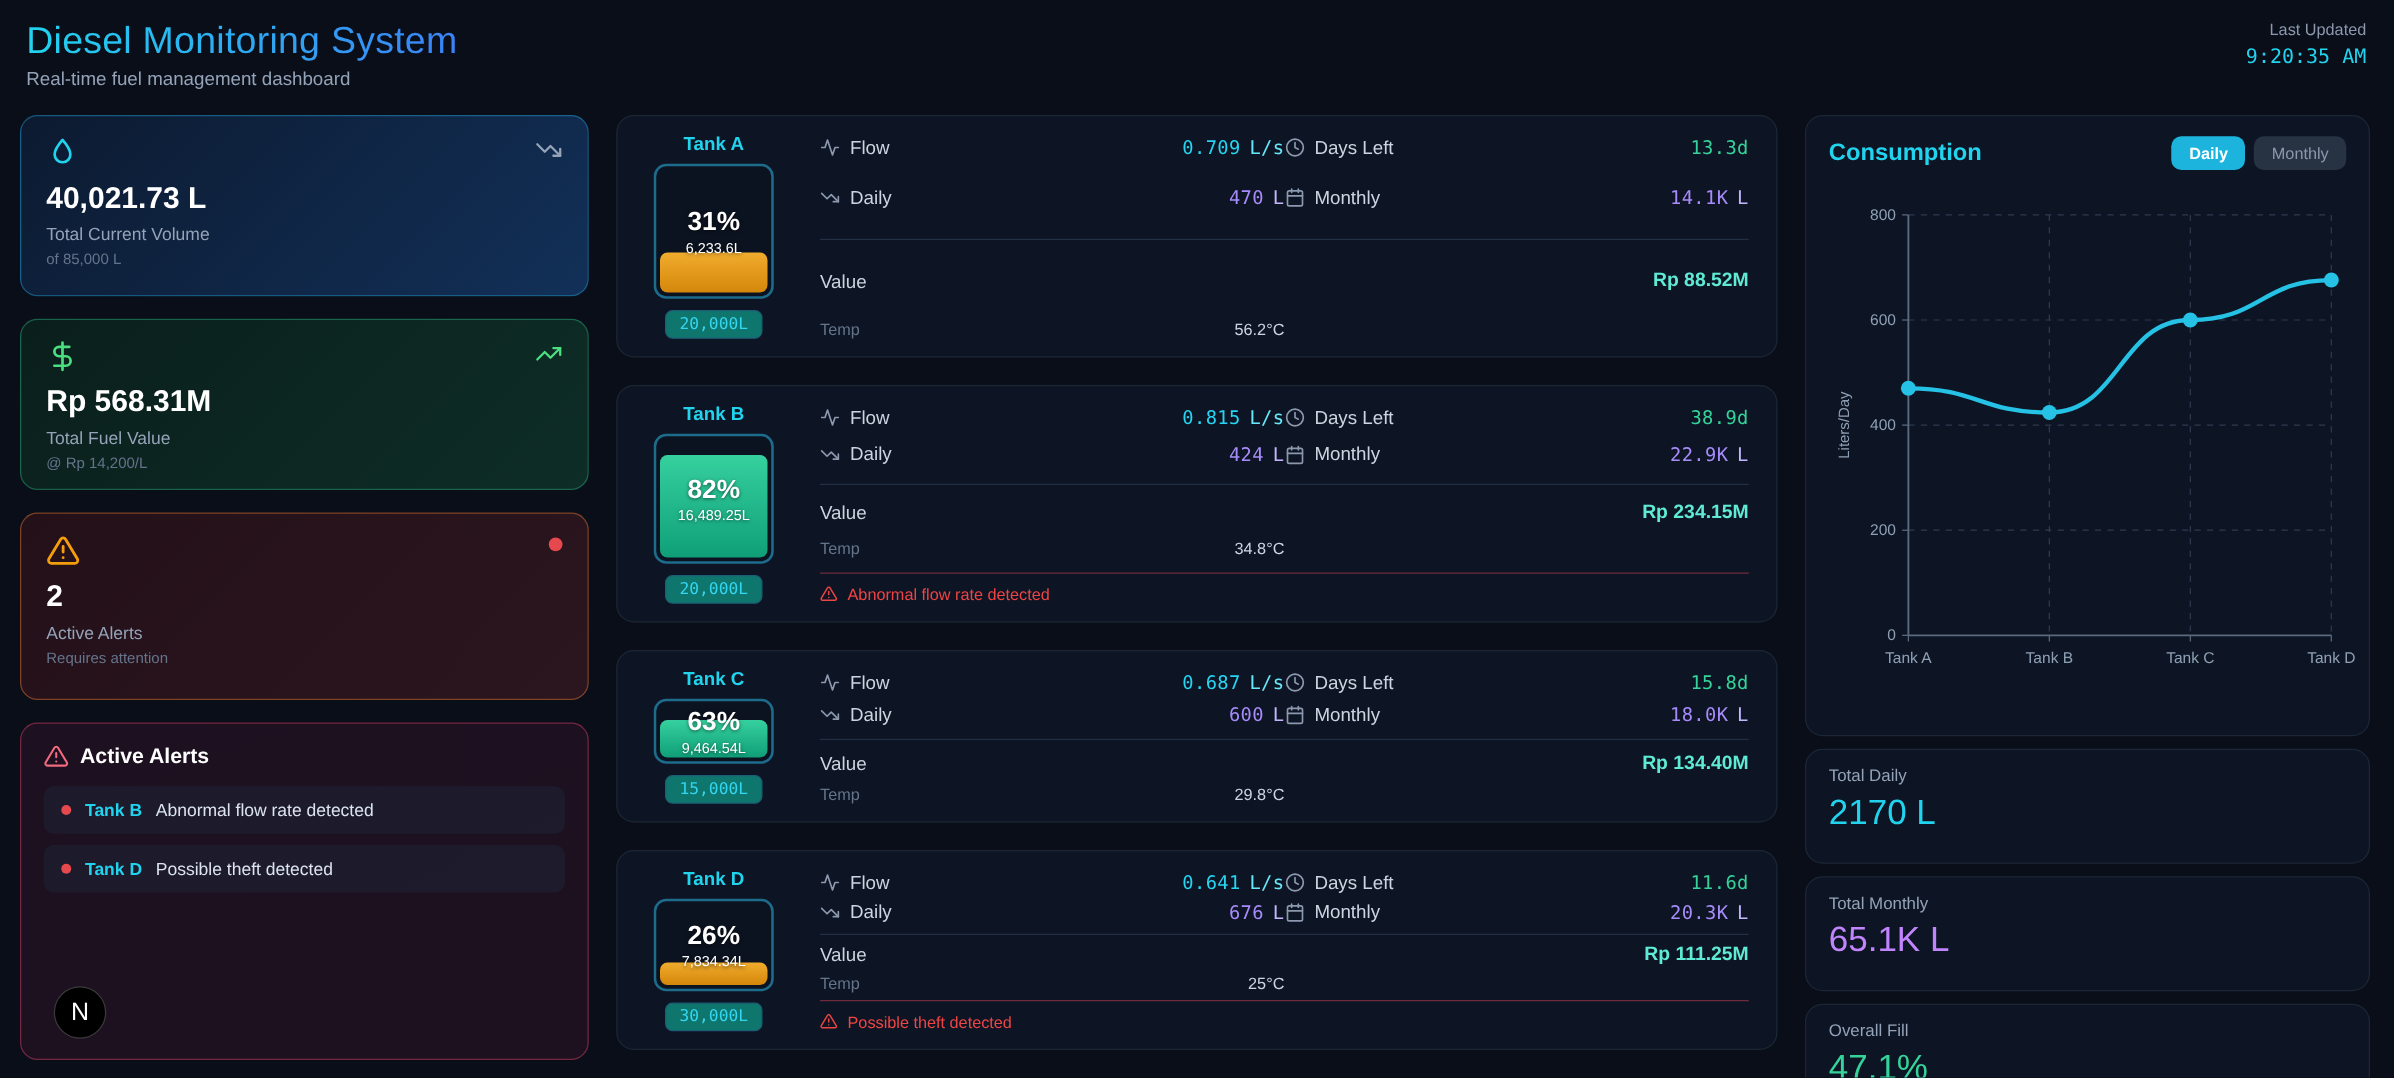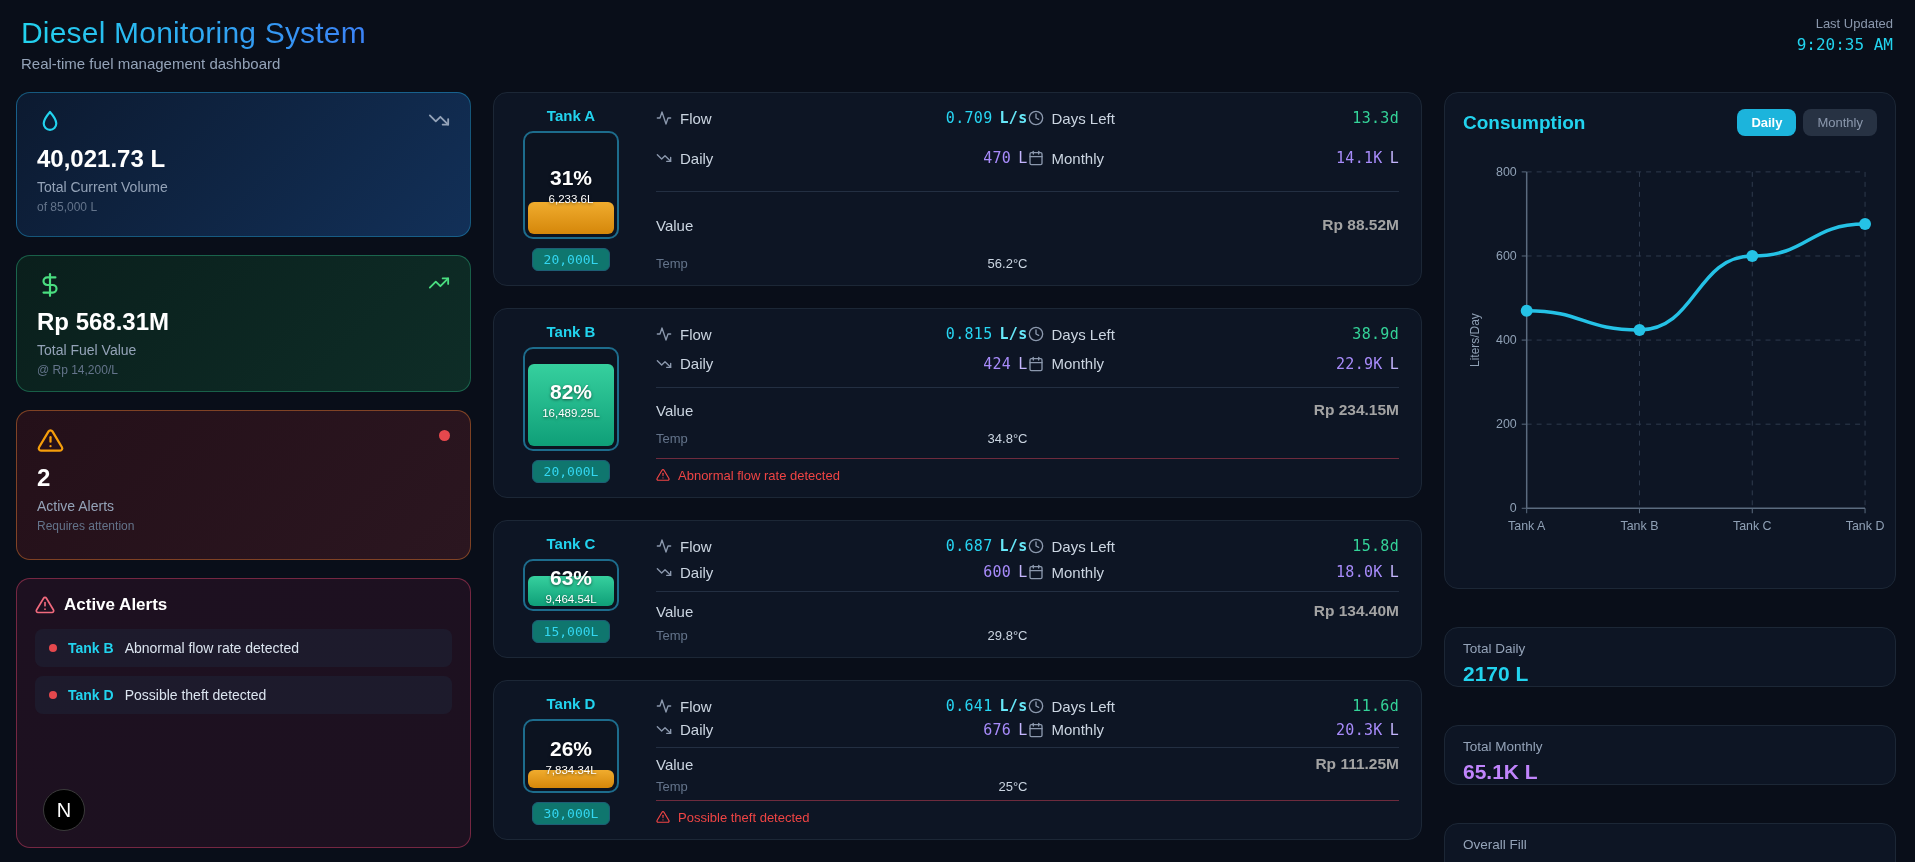--- a/index.html
+++ b/index.html
@@ -67,45 +67,45 @@
   .tank-pct { color:#fff; font-weight:bold; font-size:21px; text-shadow:0 1px 3px rgba(0,0,0,.55); }
   .tank-vol { color:#fff; font-size:11.5px; text-shadow:0 1px 3px rgba(0,0,0,.55); }
   .tank-cap { margin-top:9px; background:#0f766e; border:1px solid #1d5e74; color:#33d6f0; border-radius:6px; padding:3px 11px; font-size:13px; }
   .tank-right { flex:1; display:flex; flex-direction:column; justify-content:space-between; padding-top:2px; }
   .trow { display:flex; }
   .half { width:50%; display:flex; align-items:center; }
   .lab { display:flex; align-items:center; gap:8px; color:#cbd5e1; font-size:15px; }
   .lab svg { color:#8b98ad; }
   .val { margin-left:auto; font-size:15px; letter-spacing:.3px; }
   .val .u { margin-left:7px; }
-  .v-cyan { color:#27d5f2; } .v-cyan .u { color:#67e8f9;font-weight:bold; }
+  .v-cyan { color:#27d5f2; } .v-cyan .u { color:#67e8f9; }
   .v-purple { color:#a78bfa; } .v-purple .u { color:#c4b5fd; }
   .v-green { color:#34d399; }
   .divider { border-top:1px solid #232f42; margin:2px 0; }
   .value-row { display:flex; align-items:center; }
   .value-lab { color:#cbd5e1; font-size:15px; }
-  .rp-val { margin-left:auto; color:#a3a3a3; font-weight:bold; font-size:15.5px; }
+  .rp-val { margin-left:auto; color:#5eead4; font-weight:bold; font-size:15.5px; }
   .temp-lab { color:#64748b; font-size:13px; }
   .temp-val { margin-left:auto; color:#cbd5e1; font-size:13px; }
   .tank-alert { border-top:1px solid rgba(229,72,93,.45); padding-top:9px; display:flex; align-items:center; gap:8px; color:#ef4444; font-size:13px; }
 
   
   .chart-card { height:497px; padding:16px 18px; display:flex; flex-direction:column; }
   .chart-head { display:flex; justify-content:space-between; align-items:center; margin-bottom:10px; }
   .chart-title { color:#22d3ee; font-size:19px; font-weight:bold; }
   .chart-btns { display:flex; gap:7px; }
   .cbtn { border:none; border-radius:8px; padding:6px 14px; font-size:13px; font-weight:bold; cursor:pointer; font-family:"Liberation Sans",sans-serif; }
   .cbtn.active { background:#1cb4dc; color:#fff; }
   .cbtn.idle { background:#273243; color:#8b98ad; font-weight:normal; }
   .chart-area { flex:1; }
   .chart-area svg { width:100%; height:100%; overflow:visible; }
 
-  .summary-card { height:60px; padding:13px 18px;margin-top:28px; }
+  .summary-card { height:92px; padding:13px 18px; }
   .summary-label { color:#94a3b8; font-size:13.5px; }
-  .summary-value { font-size:21px; font-weight:bold; margin-top:6px; }
+  .summary-value { font-size:28px; font-weight:normal; margin-top:6px; }
   .sv-cyan { color:#22d3ee; } .sv-purple { color:#c084fc; } .sv-green { color:#34d399; }
 </style>
 </head>
 <body>
 
 <div class="header">
   <div>
     <div class="title">Diesel Monitoring System</div>
     <div class="subtitle">Real-time fuel management dashboard</div>
   </div>

